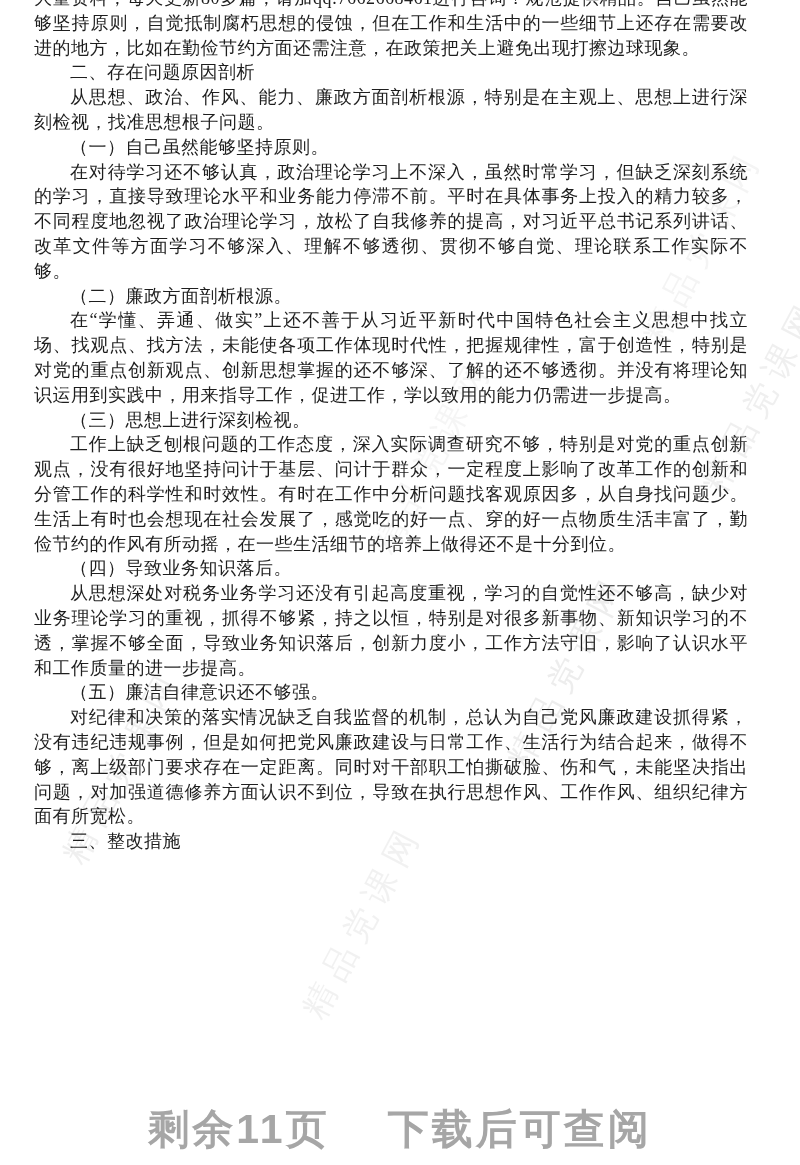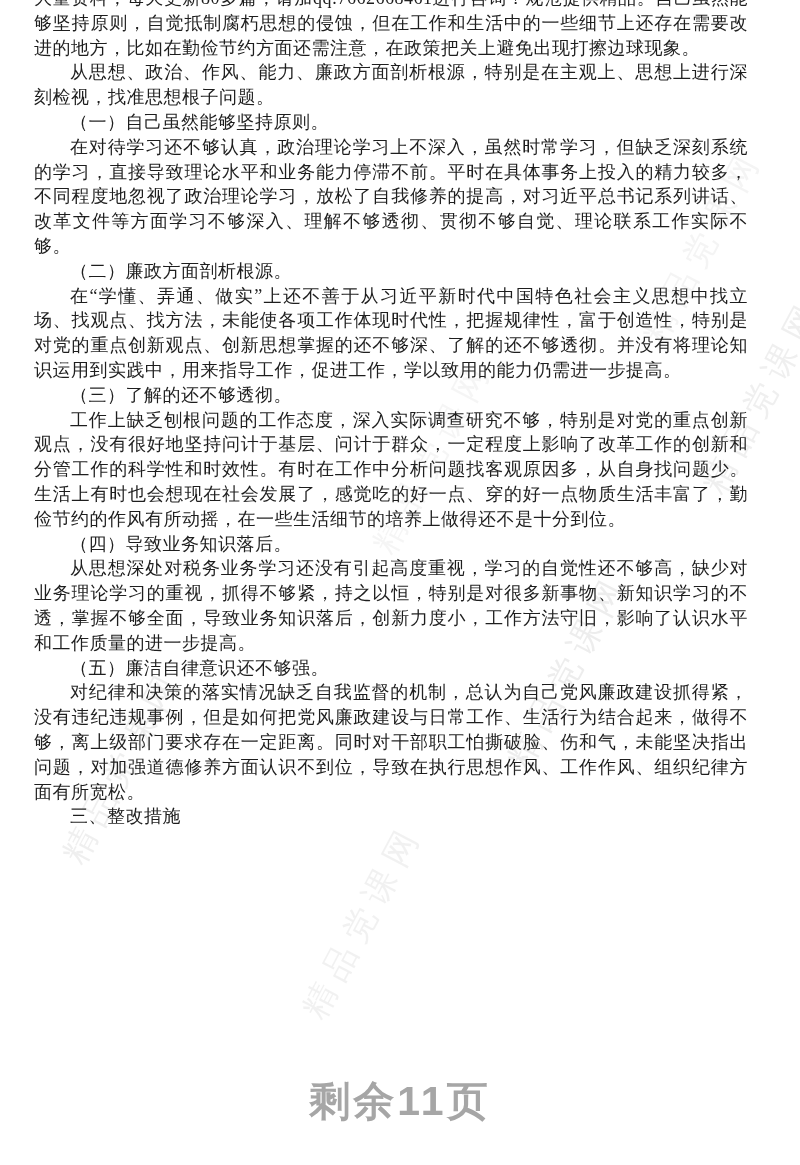--- a/index.html
+++ b/index.html
@@ -37,21 +37,21 @@
     font-family: "Liberation Sans", sans-serif;
     font-size: 34px;
     letter-spacing: 9px;
     white-space: nowrap;
     transform-origin: center center;
   }
   
   .footer {
     position: absolute;
     left: 0;
-    top: 1074px;
+    top: 1102px;
     width: 100%;
     display: flex;
     justify-content: center;
     align-items: baseline;
     gap: 58px;
     font-family: "Liberation Sans", sans-serif;
     font-weight: bold;
     font-size: 41px;
     letter-spacing: 3px;
   }
@@ -65,31 +65,33 @@
       <span class="wm" style="left: 655px; top: 373px; transform: rotate(-62deg); opacity: 0.13; color: rgb(138, 138, 138);">精品党课网</span>
       <span class="wm" style="left: 460px; top: 648px; transform: rotate(-62deg); opacity: 0.15; color: rgb(138, 138, 138);">精品党课网</span>
       <span class="wm" style="left: 15px; top: 743px; transform: rotate(-62deg); opacity: 0.13; color: rgb(138, 138, 138);">精品党课网</span>
       <span class="wm" style="left: 255px; top: 898px; transform: rotate(-62deg); opacity: 0.11; color: rgb(138, 138, 138);">精品党课网</span>
       <span class="wm" style="left: 595px; top: 223px; transform: rotate(-62deg); opacity: 0.09; color: rgb(138, 138, 138);">精品党课网</span>
       <span class="wm" style="left: 325px; top: 433px; transform: rotate(-62deg); opacity: 0.08; color: rgb(138, 138, 138);">精品党课网</span>
     </div>
 
   <div class="doc-body" style="color: rgb(30, 30, 30);">
       <p class="para continuation">大量资料，每天更新80多篇，请加qq:7662668461进行咨询！规范提供精品。自己虽然能够坚持原则，自觉抵制腐朽思想的侵蚀，但在工作和生活中的一些细节上还存在需要改进的地方，比如在勤俭节约方面还需注意，在政策把关上避免出现打擦边球现象。</p>
+      <p class="para heading">二、存在问题原因剖析</p>
       <p class="para body">从思想、政治、作风、能力、廉政方面剖析根源，特别是在主观上、思想上进行深刻检视，找准思想根子问题。</p>
       <p class="para subheading">（一）自己虽然能够坚持原则。</p>
       <p class="para body">在对待学习还不够认真，政治理论学习上不深入，虽然时常学习，但缺乏深刻系统的学习，直接导致理论水平和业务能力停滞不前。平时在具体事务上投入的精力较多，不同程度地忽视了政治理论学习，放松了自我修养的提高，对习近平总书记系列讲话、改革文件等方面学习不够深入、理解不够透彻、贯彻不够自觉、理论联系工作实际不够。</p>
       <p class="para subheading">（二）廉政方面剖析根源。</p>
       <p class="para body">在“学懂、弄通、做实”上还不善于从习近平新时代中国特色社会主义思想中找立场、找观点、找方法，未能使各项工作体现时代性，把握规律性，富于创造性，特别是对党的重点创新观点、创新思想掌握的还不够深、了解的还不够透彻。并没有将理论知识运用到实践中，用来指导工作，促进工作，学以致用的能力仍需进一步提高。</p>
-      <p class="para subheading">（三）了解的还不够透彻。</p>
+      <p class="para subheading">（三）思想上进行深刻检视。</p>
       <p class="para body">工作上缺乏刨根问题的工作态度，深入实际调查研究不够，特别是对党的重点创新观点，没有很好地坚持问计于基层、问计于群众，一定程度上影响了改革工作的创新和分管工作的科学性和时效性。有时在工作中分析问题找客观原因多，从自身找问题少。生活上有时也会想现在社会发展了，感觉吃的好一点、穿的好一点物质生活丰富了，勤俭节约的作风有所动摇，在一些生活细节的培养上做得还不是十分到位。</p>
       <p class="para subheading">（四）导致业务知识落后。</p>
       <p class="para body">从思想深处对税务业务学习还没有引起高度重视，学习的自觉性还不够高，缺少对业务理论学习的重视，抓得不够紧，持之以恒，特别是对很多新事物、新知识学习的不透，掌握不够全面，导致业务知识落后，创新力度小，工作方法守旧，影响了认识水平和工作质量的进一步提高。</p>
       <p class="para subheading">（五）廉洁自律意识还不够强。</p>
       <p class="para body">对纪律和决策的落实情况缺乏自我监督的机制，总认为自己党风廉政建设抓得紧，没有违纪违规事例，但是如何把党风廉政建设与日常工作、生活行为结合起来，做得不够，离上级部门要求存在一定距离。同时对干部职工怕撕破脸、伤和气，未能坚决指出问题，对加强道德修养方面认识不到位，导致在执行思想作风、工作作风、组织纪律方面有所宽松。</p>
       <p class="para heading">三、整改措施</p>
     </div>
 
   <div class="footer" style="color: rgb(166, 166, 166);">
     <span>剩余11页</span>
+    <span>下载后可查阅</span>
   </div>
 
 </div>
 
 </body></html>

